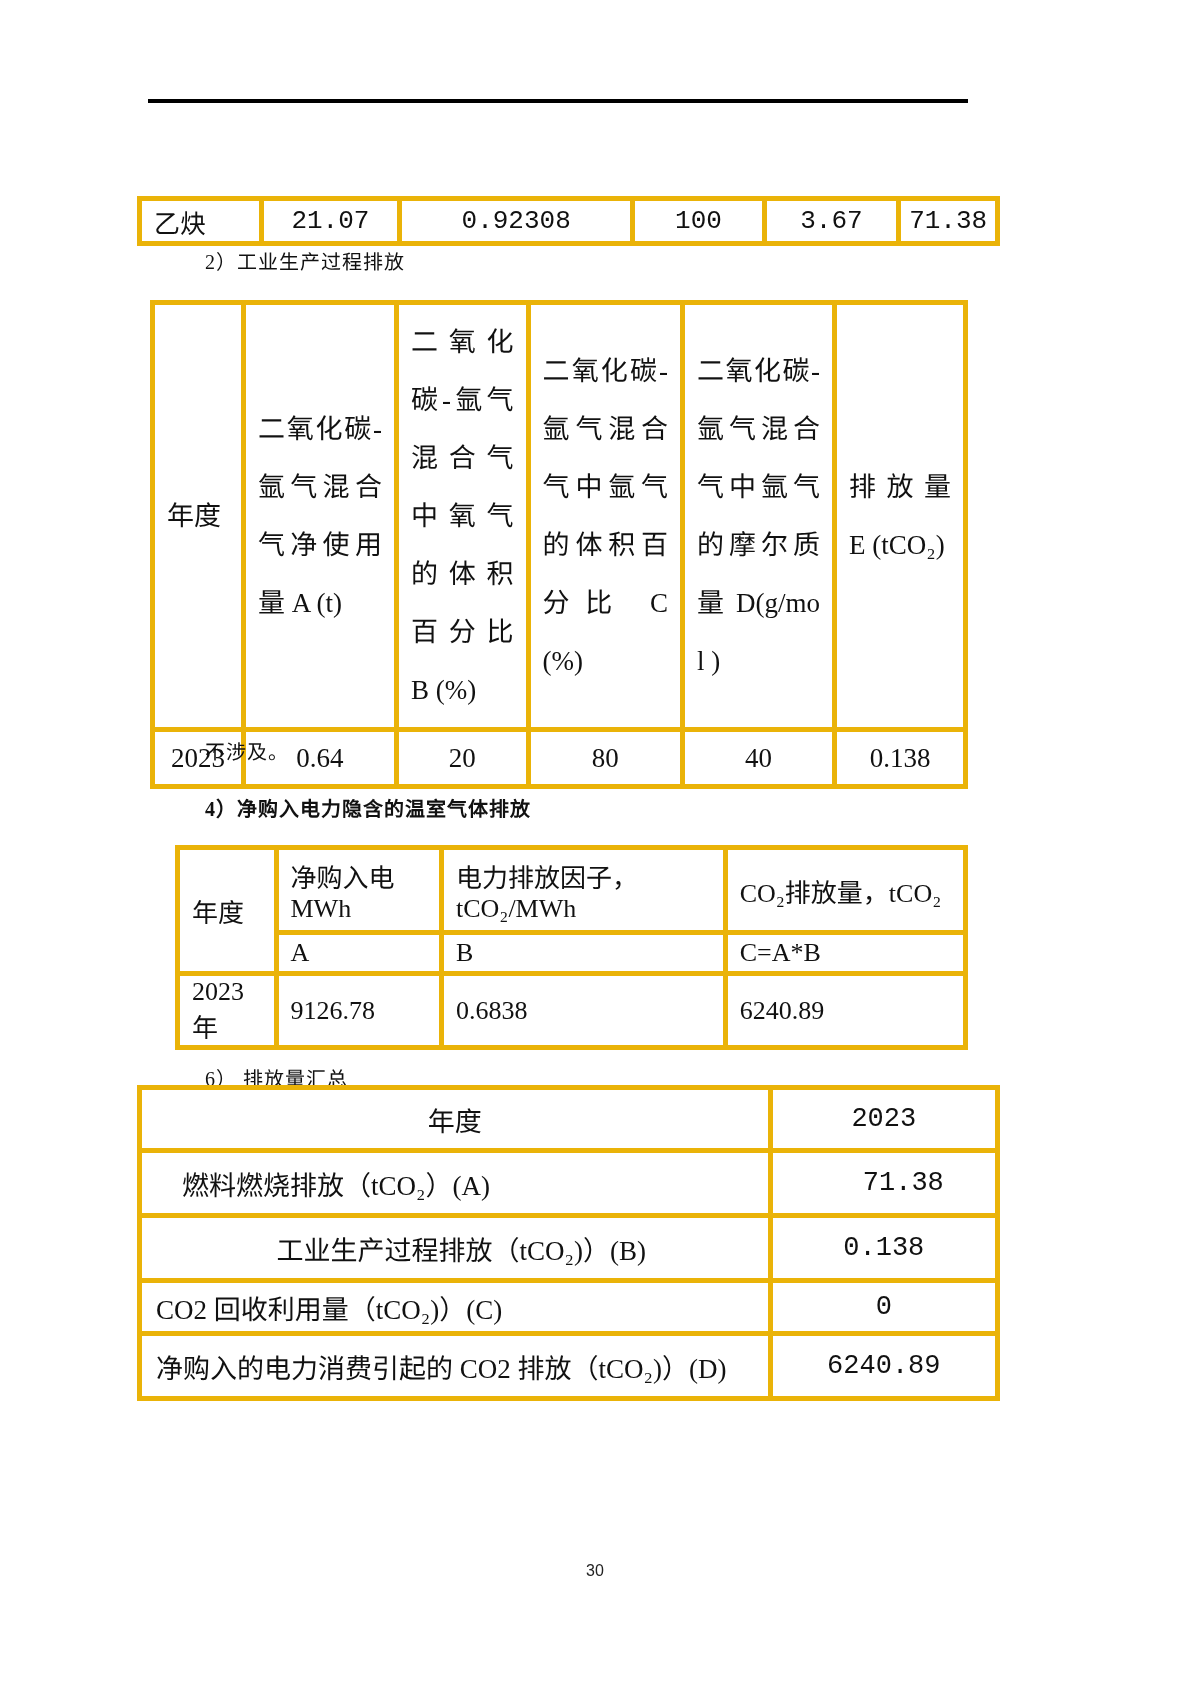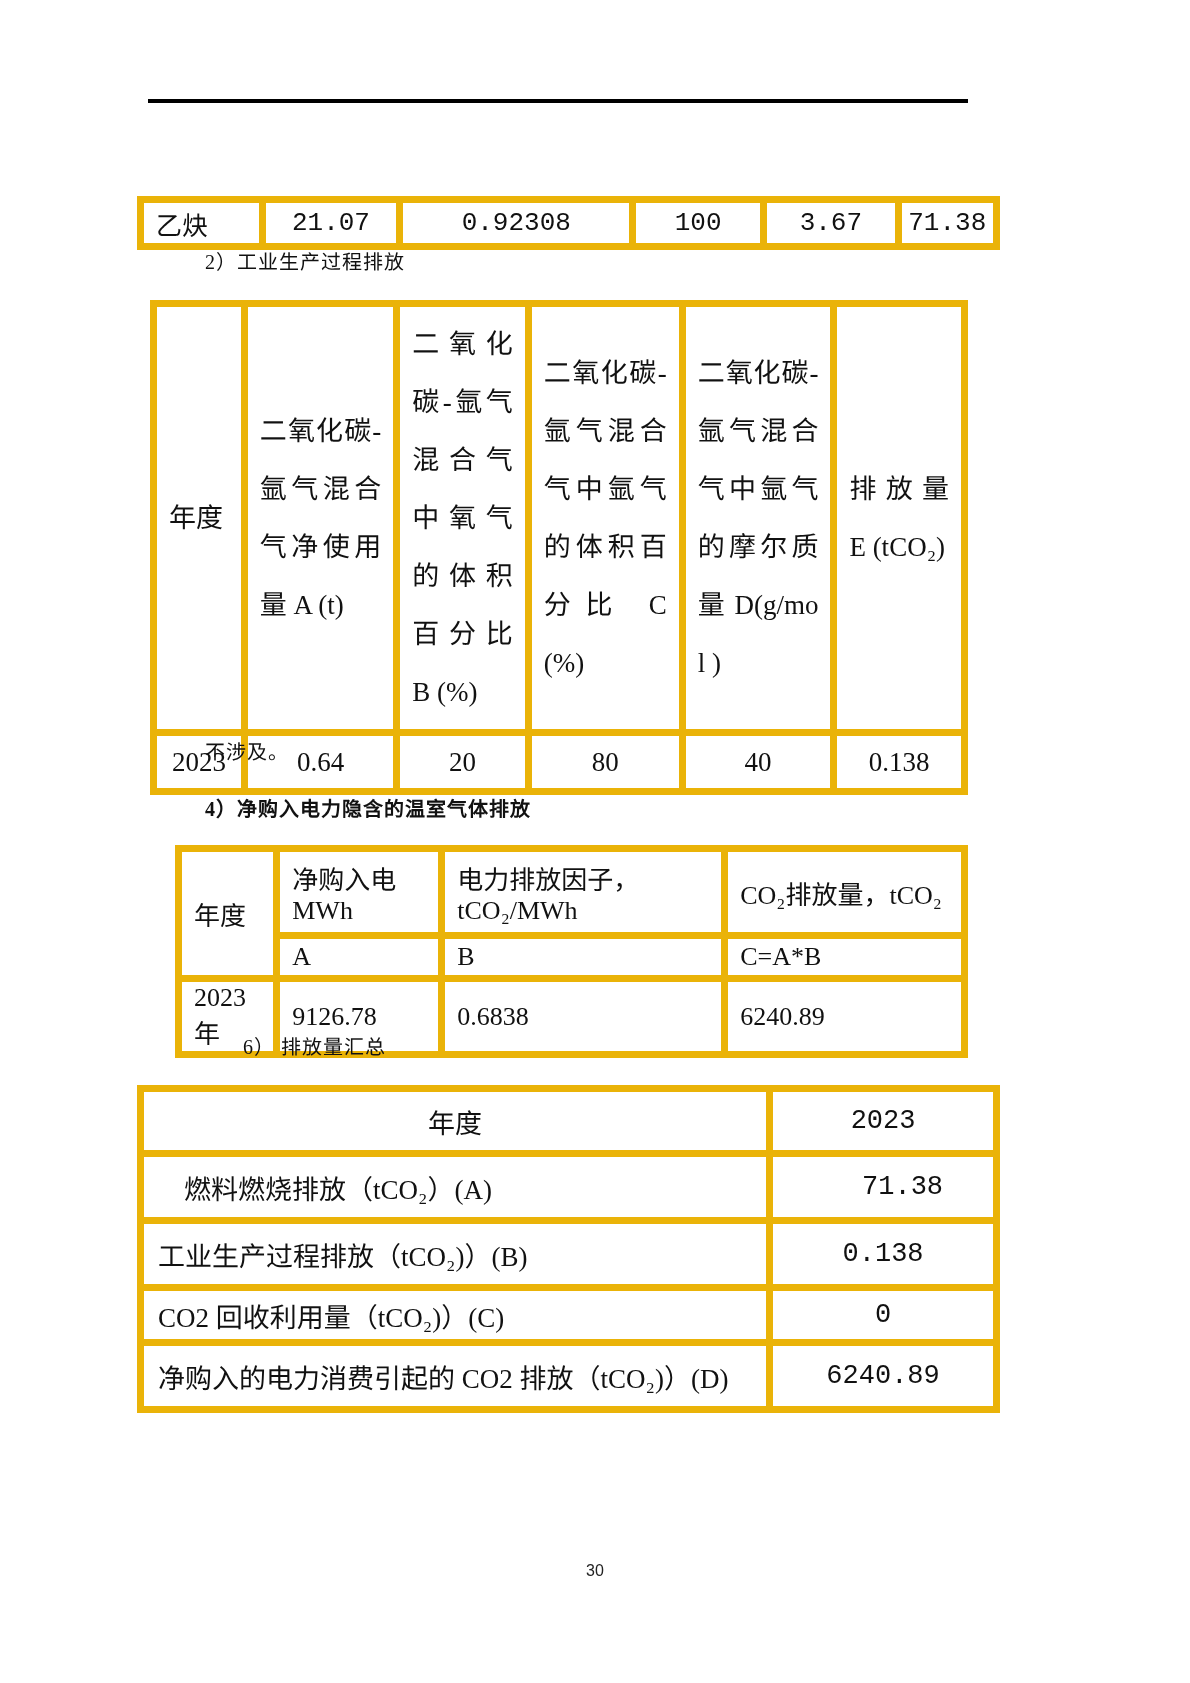--- a/index.html
+++ b/index.html
@@ -18,21 +18,21 @@
     left: 148px; top: 99px;
     width: 820px; height: 4px;
     background: #000;
   }
   table {
     position: absolute;
     border-collapse: collapse;
     table-layout: fixed;
   }
   td {
-    border: 7px solid #eab308;
+    border: 5px solid #eab308;
     font-size: 26px;
     color: #111;
     overflow: hidden;
   }
   .ta-c { text-align: center; font-family: Liberation Mono, monospace; }
   .ta-l { text-align: left; }
 
   
   .fuel-table { left: 137px; top: 196px; width: 863px; }
   .fuel-table td { height: 38px; vertical-align: middle; }
@@ -43,21 +43,21 @@
     position: absolute;
     left: 205px;
     font-size: 20px;
     letter-spacing: 1px;
     white-space: pre;
   }
   .h-s2 { top: 246px; }
   .h-s3 { top: 674px; }
   .t-s3 { top: 736px; }
   .h-s4 { top: 793px; font-weight: bold; }
-  .h-s6 { top: 1031px; margin-left: 38px; }
+  .h-s6 { top: 1063px; }
 
   
   .process-table { left: 150px; top: 300px; width: 818px; }
   .process-table td { font-size: 27px; }
   .process-table tr.hdr td {
     height: 308px;
     vertical-align: middle;
     padding: 8px 12px 8px 12px;
     line-height: 2.15;
     text-align: justify;
@@ -76,21 +76,21 @@
   .elec-table tr.r1 td { height: 78px; }
   .elec-table tr.r2 td { height: 34px; }
   .elec-table tr.r3 td { height: 38px; }
 
   
   .summary-table { left: 137px; top: 1085px; width: 863px; }
   .summary-table td { font-size: 27px; vertical-align: middle; }
   .summary-table td.lbl { padding-left: 14px; }
   .summary-table tr:nth-child(1) td { height: 56px; }
   .summary-table tr:nth-child(2) td { height: 58px; padding-left: 40px; }
-  .summary-table tr:nth-child(3) td { height: 58px; }
+  .summary-table tr:nth-child(3) td { height: 58px; text-align: center; }
   .summary-table tr:nth-child(4) td { height: 46px; margin-top: 8px; }
   .summary-table tr:nth-child(5) td { height: 58px; }
 
   .page-number {
     position: absolute;
     left: 0; top: 1562px;
     width: 100%;
     text-align: center;
     font-family: "Liberation Sans", sans-serif;
     font-size: 16px;

